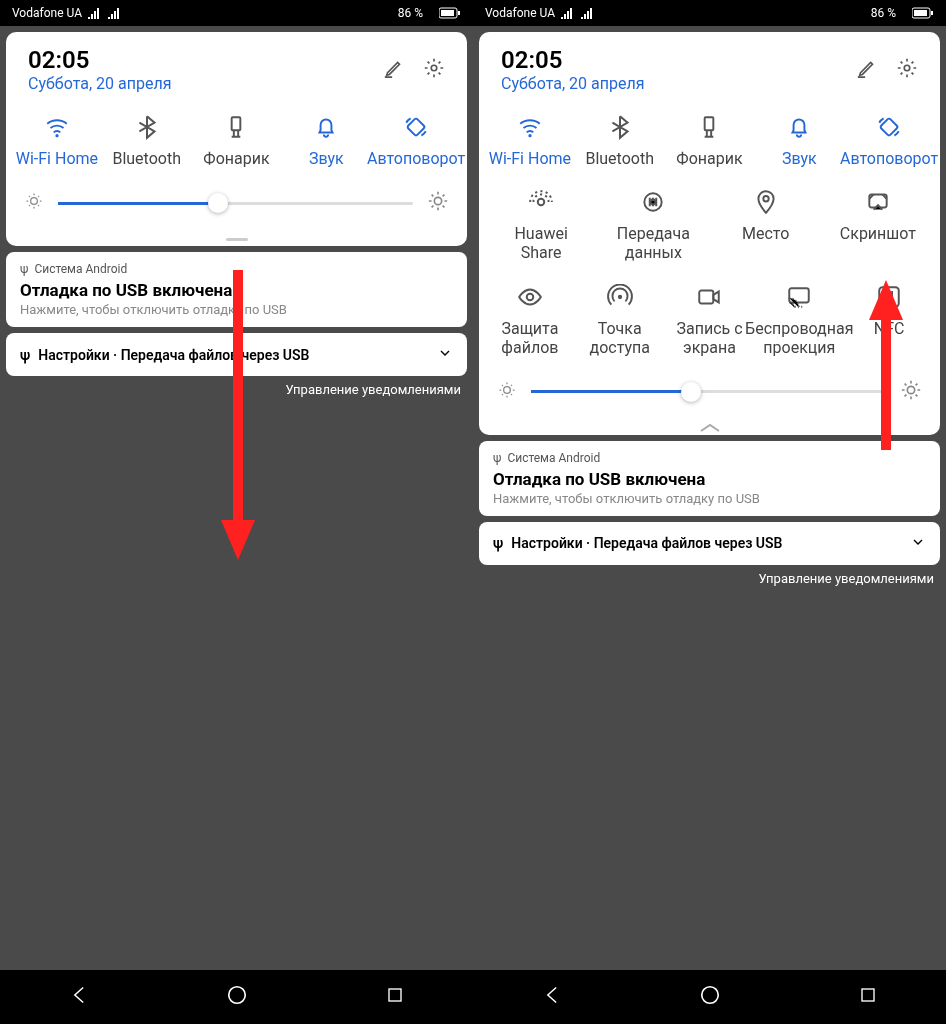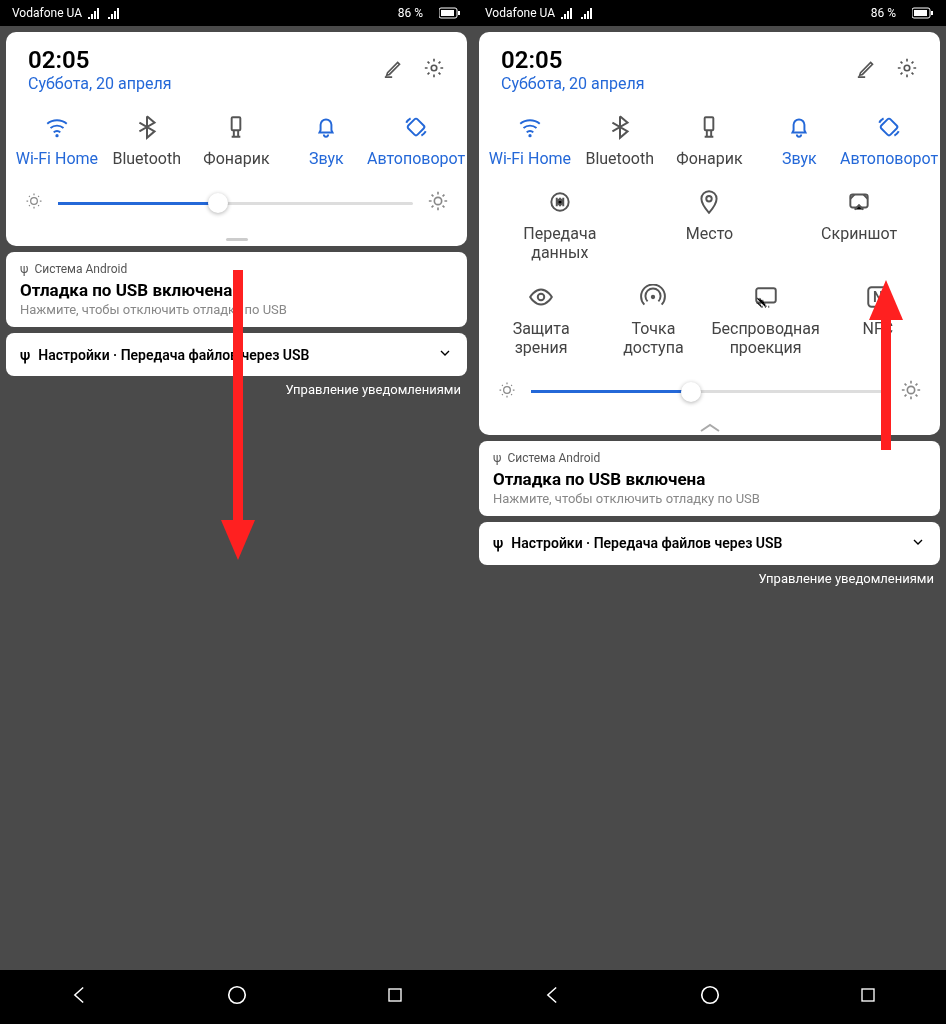--- a/index.html
+++ b/index.html
@@ -372,20 +372,29 @@
                 <path fill="none" stroke="currentColor" stroke-width="1.8" d="M3 8a10 10 0 014-4m14 12a10 10 0 01-4 4"></path>
               </svg>
             </span>
             <span class="lbl">Автоповорот</span>
           </div>
         </div>
       <div class="qs-row" id="qs-right-2">
           <div class="qs-item">
             <span class="ic">
               <svg width="26" height="26" viewBox="0 0 24 24" style="color:#555">
+                <circle cx="12" cy="12" r="3" fill="none" stroke="currentColor" stroke-width="1.8"></circle>
+                <path fill="none" stroke="currentColor" stroke-width="1.8" d="M5 12a7 7 0 0114 0M2 12a10 10 0 0120 0" stroke-dasharray="2 3"></path>
+              </svg>
+            </span>
+            <span class="lbl">Huawei Share</span>
+          </div>
+          <div class="qs-item">
+            <span class="ic">
+              <svg width="26" height="26" viewBox="0 0 24 24" style="color:#555">
                 <circle cx="12" cy="12" r="8" fill="none" stroke="currentColor" stroke-width="1.8"></circle>
                 <path stroke="currentColor" stroke-width="1.8" d="M9 8v8m6-8v8m-6-4l3-3 3 3m-6 0l3 3 3-3"></path>
               </svg>
             </span>
             <span class="lbl">Передача данных</span>
           </div>
           <div class="qs-item">
             <span class="ic">
               <svg width="26" height="26" viewBox="0 0 24 24" style="color:#555">
                 <path fill="none" stroke="currentColor" stroke-width="1.8" d="M12 2a7 7 0 00-7 7c0 5 7 13 7 13s7-8 7-13a7 7 0 00-7-7z"></path>
@@ -405,30 +414,39 @@
           </div>
         </div>
       <div class="qs-row" id="qs-right-3">
           <div class="qs-item">
             <span class="ic">
               <svg width="26" height="26" viewBox="0 0 24 24" style="color:#555">
                 <path fill="none" stroke="currentColor" stroke-width="1.8" d="M2 12s4-7 10-7 10 7 10 7-4 7-10 7-10-7-10-7z"></path>
                 <circle cx="12" cy="12" r="3" fill="none" stroke="currentColor" stroke-width="1.8"></circle>
               </svg>
             </span>
-            <span class="lbl">Защита зрения</span>
+            <span class="lbl">Защита файлов</span>
           </div>
           <div class="qs-item">
             <span class="ic">
               <svg width="26" height="26" viewBox="0 0 24 24" style="color:#555">
                 <circle cx="12" cy="12" r="2" fill="currentColor"></circle>
                 <path fill="none" stroke="currentColor" stroke-width="1.8" d="M7 16a7 7 0 1110 0M4 19a11 11 0 1116 0"></path>
               </svg>
             </span>
             <span class="lbl">Точка доступа</span>
+          </div>
+          <div class="qs-item">
+            <span class="ic">
+              <svg width="26" height="26" viewBox="0 0 24 24" style="color:#555">
+                <rect x="3" y="6" width="13" height="12" rx="2" fill="none" stroke="currentColor" stroke-width="1.8"></rect>
+                <path fill="none" stroke="currentColor" stroke-width="1.8" d="M16 10l5-3v10l-5-3z"></path>
+              </svg>
+            </span>
+            <span class="lbl">Запись с экрана</span>
           </div>
           <div class="qs-item">
             <span class="ic">
               <svg width="26" height="26" viewBox="0 0 24 24" style="color:#555">
                 <rect x="3" y="4" width="18" height="13" rx="2" fill="none" stroke="currentColor" stroke-width="1.8"></rect>
                 <path stroke="currentColor" stroke-width="1.8" d="M8 21h8M3 17a5 5 0 015 5M3 13a9 9 0 019 9" stroke-dasharray="1 2"></path>
               </svg>
             </span>
             <span class="lbl">Беспроводная проекция</span>
           </div>

